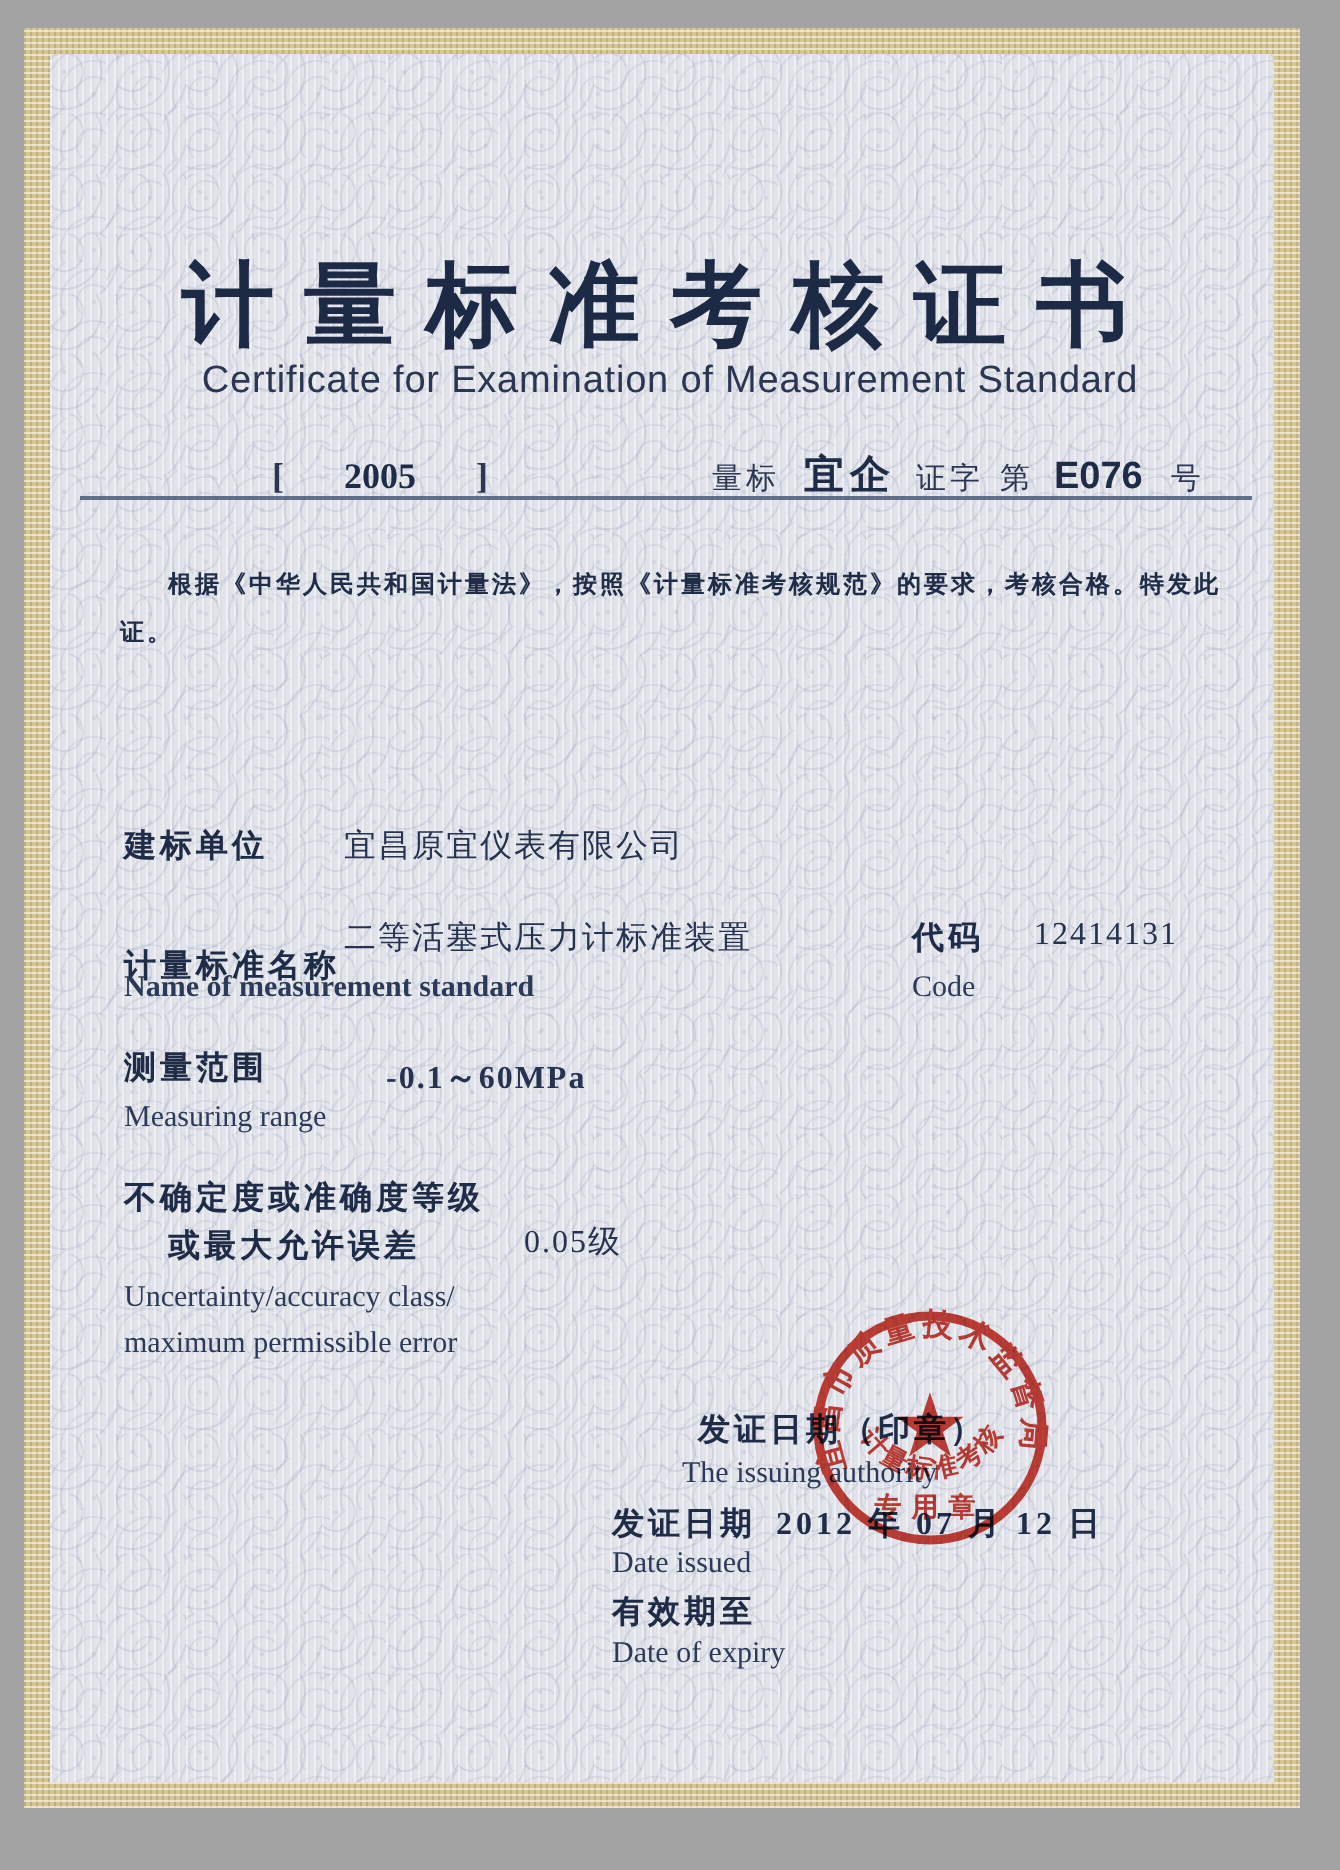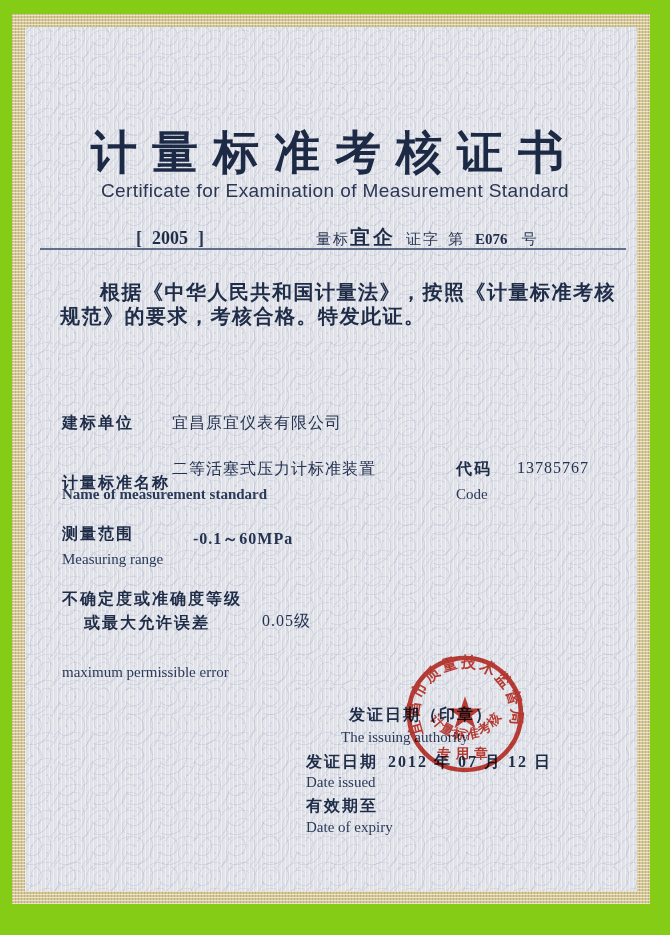--- a/index.html
+++ b/index.html
@@ -1,16 +1,16 @@
 <!DOCTYPE html>
 <html><head>
 <meta charset="utf-8">
 <style>
   html,body{margin:0;padding:0;background:#f4f3ee;}
-  .page{position:relative;width:670px;height:935px;background:#84cc16;overflow:hidden;
+  .page{position:relative;width:670px;height:935px;background:#a3a3a3;overflow:hidden;
         font-family:"Liberation Serif","DejaVu Serif",serif;color:#24304a;}
   
   .frame{position:absolute;left:12px;top:14px;right:20px;bottom:31px;
          background-color:#d5c796;
          background-image:
            repeating-linear-gradient(0deg, rgba(255,255,255,.55) 0 1px, transparent 1px 3px),
            repeating-linear-gradient(90deg, rgba(168,148,92,.45) 0 1px, transparent 1px 3px);}
   
   .inner{position:absolute;left:13px;top:13px;right:13px;bottom:13px;
          background-color:#e2e4ea;
@@ -19,26 +19,26 @@
            repeating-radial-gradient(circle at 22px 20px, rgba(118,133,168,0.13) 0 0.8px, transparent 1.4px 8px),
            repeating-linear-gradient(90deg, rgba(255,255,255,0.45) 0 1px, rgba(198,204,218,0.22) 1px 2px, transparent 2px 4px);
          background-size:34px 30px,28px 26px,auto;}
   .abs{position:absolute;}
   .title-zh{width:100%;text-align:center;font-size:46px;font-weight:700;color:#1d2a45;
             letter-spacing:15px;font-family:"DejaVu Serif",serif;}
   .title-en{width:100%;text-align:center;font-size:19px;color:#2a3652;letter-spacing:.4px;
             font-family:"Liberation Sans","DejaVu Sans",sans-serif;}
   .numline{display:inline-flex;align-items:baseline;white-space:nowrap;}
   .nl-br{font-size:18px;font-weight:700;color:#2a3652;}
-  .nl-year{font-size:18px;font-weight:700;margin:0 10px;color:#1f2c48;}
+  .nl-year{font-size:18px;font-weight:700;margin:0 30px;color:#1f2c48;}
   .nl-sm{font-size:15px;color:#2a3652;letter-spacing:2px;}
   .nl-big{font-size:20px;font-weight:700;color:#1f2c48;letter-spacing:3px;}
-  .nl-serial{font-size:15px;font-weight:700;color:#1f2c48;font-family:Liberation Serif, serif;}
+  .nl-serial{font-size:19px;font-weight:700;color:#1f2c48;font-family:Liberation Sans, sans-serif;}
   .rule{height:2px;background:#49587400;border-top:2px solid #4a5a78;opacity:.85;}
-  .zh-para{font-size:20px;line-height:24px;letter-spacing:1.5px;color:#202d48;text-indent:2em;font-weight:600;}
+  .zh-para{font-size:12px;line-height:24px;letter-spacing:1.5px;color:#202d48;text-indent:2em;font-weight:600;}
   .en-para{font-size:15.5px;line-height:27.5px;color:#2b3a58;text-indent:2em;}
   .zh-label{font-size:16px;font-weight:700;letter-spacing:2px;color:#1f2c48;white-space:nowrap;}
   .en-label{font-size:15px;color:#2b3a58;white-space:nowrap;}
   .value{font-size:16px;color:#253párt;color:#253250;letter-spacing:1px;white-space:nowrap;}
   .date-val{font-size:16px;font-weight:700;color:#1f2c48;letter-spacing:2px;white-space:nowrap;}
   .stamp{position:absolute;left:403px;top:652px;width:124px;height:124px;
          mix-blend-mode:multiply;opacity:.88;}
 </style>
 </head>
 <body>
@@ -49,47 +49,48 @@
   </div>
 
   <div class="abs title-zh" style="top:122px;left:0;">计量标准考核证书</div>
   <div class="abs title-en" style="top:180px;left:0;">Certificate for Examination of Measurement Standard</div>
 
   <div class="abs numline" style="left:136px;top:224px;">
     <span class="nl-br">[</span>
     <span class="nl-year">2005</span>
     <span class="nl-br">]</span>
     <span class="nl-sm" style="margin-left:112px;">量标</span>
-    <span class="nl-big" style="margin-left:0;">宜企</span>
+    <span class="nl-big" style="margin-left:12px;">宜企</span>
     <span class="nl-sm" style="margin-left:10px;">证字</span>
     <span class="nl-sm" style="margin-left:8px;">第</span>
     <span class="nl-serial" style="margin-left:10px;">E076</span>
     <span class="nl-sm" style="margin-left:14px;">号</span>
   </div>
   <div class="abs rule" style="left:40px;top:248px;width:586px;"></div>
 
   <div class="abs zh-para" style="left:60px;top:280px;width:556px;">根据《中华人民共和国计量法》，按照《计量标准考核规范》的要求，考核合格。特发此证。</div>
 
   <div class="abs zh-label" style="left:62px;top:413px;">建标单位</div>
   <div class="abs value" style="left:172px;top:413px;">宜昌原宜仪表有限公司</div>
 
   <div class="abs zh-label" style="left:62px;top:473px;">计量标准名称</div>
   <div class="abs value" style="left:172px;top:459px;">二等活塞式压力计标准装置</div>
   <div class="abs zh-label" style="left:456px;top:459px;">代码</div>
-  <div class="abs value" style="left:517px;top:459px;">13785767</div>
+  <div class="abs value" style="left:517px;top:459px;">12414131</div>
   <div class="abs en-label" style="left:62px;top:486px;font-weight:bold;">Name of measurement standard</div>
   <div class="abs en-label" style="left:456px;top:486px;">Code</div>
 
   <div class="abs zh-label" style="left:62px;top:524px;">测量范围</div>
   <div class="abs value" style="left:193px;top:529px;font-weight:700;">-0.1～60MPa</div>
   <div class="abs en-label" style="left:62px;top:551px;">Measuring range</div>
 
   <div class="abs zh-label" style="left:62px;top:589px;">不确定度或准确度等级</div>
   <div class="abs zh-label" style="left:84px;top:613px;">或最大允许误差</div>
   <div class="abs value" style="left:262px;top:611px;">0.05级</div>
+  <div class="abs en-label" style="left:62px;top:641px;">Uncertainty/accuracy class/</div>
   <div class="abs en-label" style="left:62px;top:664px;">maximum permissible error</div>
 
   <div class="abs zh-label" style="left:349px;top:705px;">发证日期（印章）</div>
   <div class="abs en-label" style="left:341px;top:729px;">The issuing authority</div>
 
   <div class="abs zh-label" style="left:306px;top:752px;">发证日期</div>
   <div class="abs date-val" style="left:388px;top:752px;">2012 年 07 月 12 日</div>
   <div class="abs en-label" style="left:306px;top:774px;">Date issued</div>
 
   <div class="abs zh-label" style="left:306px;top:796px;">有效期至</div>

